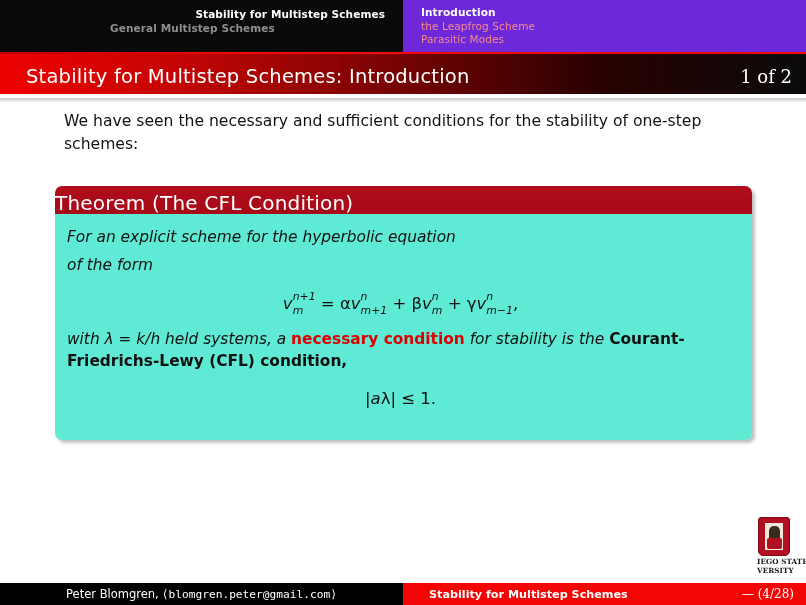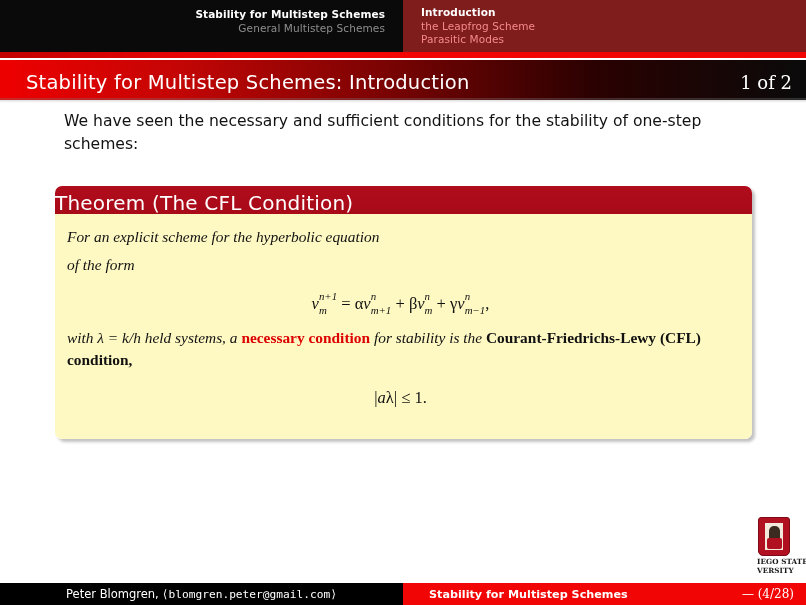--- a/index.html
+++ b/index.html
@@ -27,57 +27,58 @@
     width: 403px;
     height: 52px;
     background: #0a0a0a;
     box-sizing: border-box;
     padding: 8px 18px 0 0;
     text-align: right;
   }
   .nav-right {
     width: 403px;
     height: 52px;
-    background: #7f1d1d;
+    background: #6d28d9;
     box-sizing: border-box;
     padding: 6px 0 0 18px;
     text-align: left;
   }
   .nav-line {
     font-size: 10.5px;
     line-height: 13.5px;
     letter-spacing: 0.1px;
     white-space: nowrap;
   }
   .nav-line.active-white {
     color: #ffffff;
     font-weight: bold;
   }
   .nav-line.dim-gray {
     color: #8e8e8e;
-    font-weight: normal;
+    font-weight: bold;
+    text-align: center;
   }
   .nav-line.dim-pink {
     color: #f58a8a;
     font-weight: normal;
   }
 
   
   .nav-underline {
     position: absolute;
     top: 52px; left: 0;
     width: 806px;
     height: 6px;
     background: linear-gradient(to right, #c10000 0%, #f20505 30%, #f20505 55%, #f20505 100%);
   }
 
   
   .title-bar {
     position: absolute;
-    top: 60px; left: 0;
+    top: 54px; left: 0;
     width: 806px;
     height: 40px;
     background: linear-gradient(to right, #ee0000 0%, #c40505 22%, #7a0303 48%, #2a0101 74%, #0a0a0a 100%);
     display: flex;
     align-items: center;
     justify-content: space-between;
     box-sizing: border-box;
     padding: 4px 14px 0 26px;
   }
   .title-text {
@@ -128,28 +129,27 @@
     background: linear-gradient(to bottom, #b00c1c 0%, #a80a18 100%);
     color: #ffffff;
     font-size: 20px;
     border-radius: 7px 7px 0 0;
     padding: 5px 0 6px 0;
     box-sizing: border-box;
     height: 28px;
     letter-spacing: 0.2px;
   }
   .theorem-body {
-    background: #fef9c3;
+    background: #5eead4;
     border-radius: 0 0 7px 7px;
     padding: 12px 18px 14px 12px;
     box-sizing: border-box;
     color: #111111;
     font-size: 15.4px;
     line-height: 22px;
-    font-family: Liberation Serif, serif;
   }
   .thm-para {
     font-style: italic;
     margin: 0 0 6px 0;
   }
   .thm-para.tight {
     margin-bottom: 17px;
   }
   .thm-eq {
     text-align: center;

